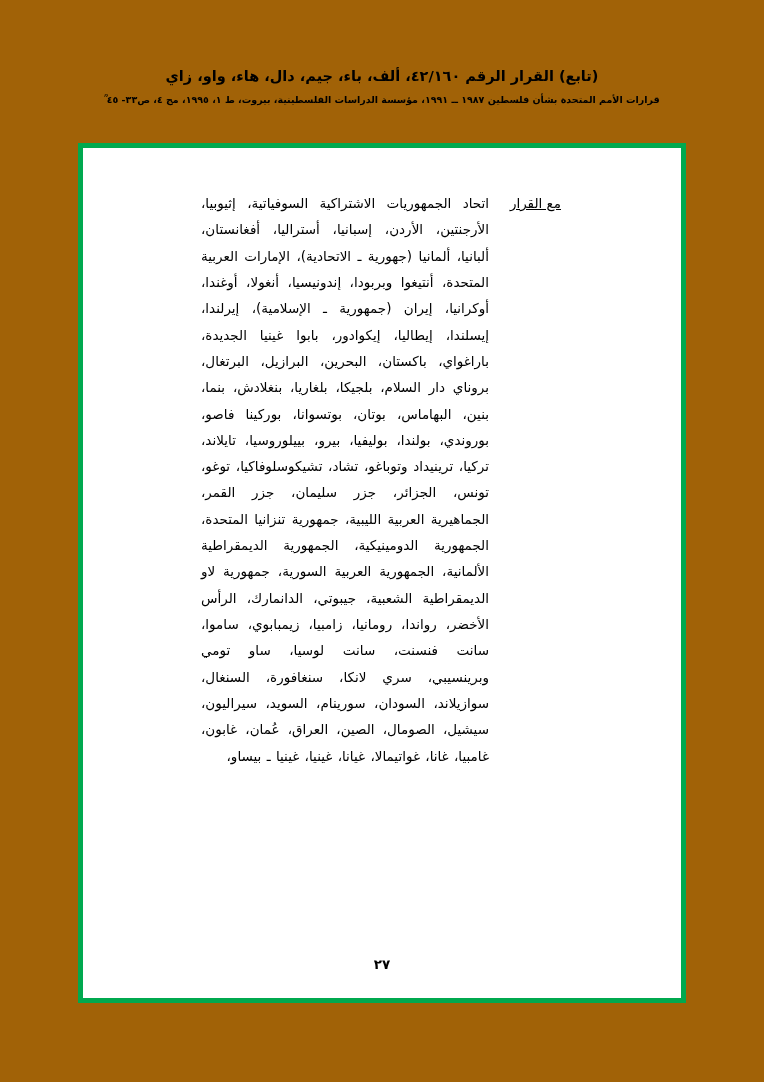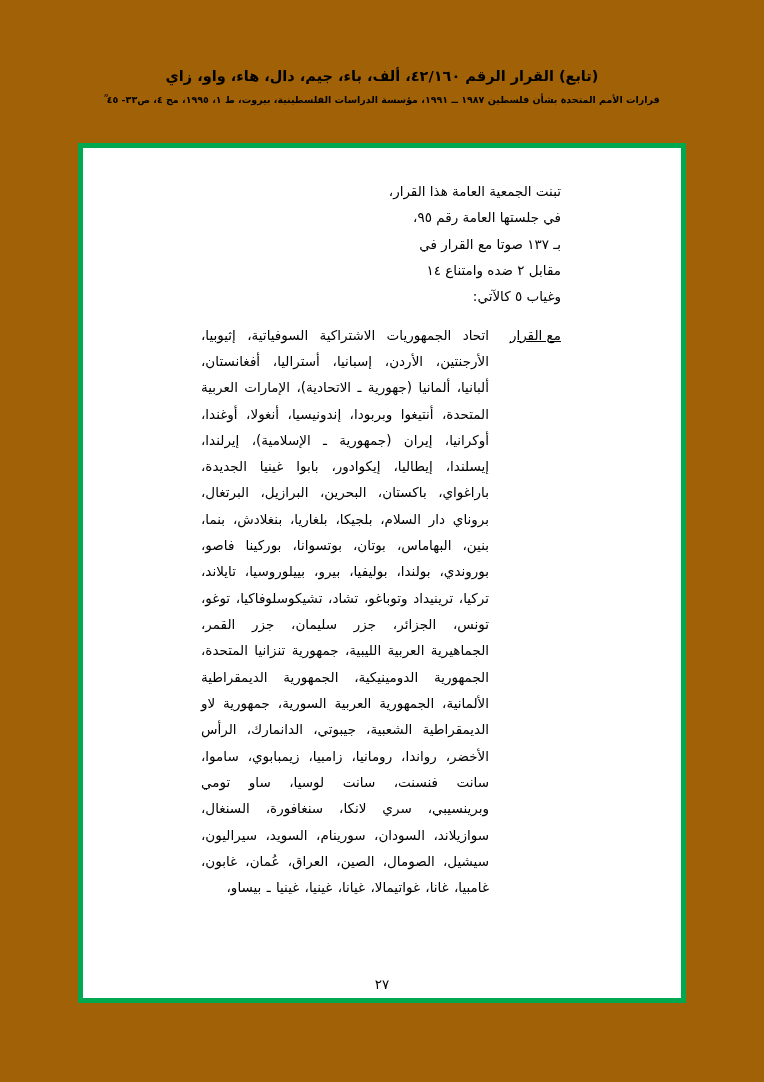--- a/index.html
+++ b/index.html
@@ -89,49 +89,42 @@
     font-size: 13.5px;
     line-height: 1.95;
     text-align: justify;
     text-align-last: right;
     direction: rtl;
     flex: 1 1 auto;
     word-spacing: 1px;
   }
   .page-number {
     position: absolute;
-    top: 976px;
+    top: 956px;
     left: 0;
     right: 0;
     text-align: center;
     font-size: 13.5px;
-    font-weight: normal;
+    font-weight: bold;
     direction: rtl;
   }
 </style>
 </head>
 <body>
 
 <div class="page">
 
   <div class="header">
     <div class="header-title">(تابع) القرار الرقم ٤٢/١٦٠، ألف، باء، جيم، دال، هاء، واو، زاي</div>
     <div class="header-sub">قرارات الأمم المتحدة بشأن فلسطين ١٩٨٧ ــ ١٩٩١، مؤسسة الدراسات الفلسطينية، بيروت، ط ١، ١٩٩٥، مج ٤، ص٣٣- ٤٥ ؒ</div>
   </div>
 
   <div class="frame">
     <div class="content">
 
-      <div class="intro">
-        <div>تبنت الجمعية العامة هذا القرار،</div>
-        <div>في جلستها العامة رقم ٩٥،</div>
-        <div>بـ ١٣٧ صوتا مع القرار في</div>
-        <div>مقابل ٢ ضده وامتناع ١٤</div>
-        <div>وغياب ٥ كالآتي:</div>
-      </div>
 
       <div class="vote-block">
         <div class="vote-label">مع القرار</div>
         <div class="vote-list">اتحاد الجمهوريات الاشتراكية السوفياتية، إثيوبيا، الأرجنتين، الأردن، إسبانيا، أستراليا، أفغانستان، ألبانيا، ألمانيا (جهورية ـ الاتحادية)، الإمارات العربية المتحدة، أنتيغوا وبربودا، إندونيسيا، أنغولا، أوغندا، أوكرانيا، إيران (جمهورية ـ الإسلامية)، إيرلندا، إيسلندا، إيطاليا، إيكوادور، بابوا غينيا الجديدة، باراغواي، باكستان، البحرين، البرازيل، البرتغال، بروناي دار السلام، بلجيكا، بلغاريا، بنغلادش، بنما، بنين، البهاماس، بوتان، بوتسوانا، بوركينا فاصو، بوروندي، بولندا، بوليفيا، بيرو، بييلوروسيا، تايلاند، تركيا، ترينيداد وتوباغو، تشاد، تشيكوسلوفاكيا، توغو، تونس، الجزائر، جزر سليمان، جزر القمر، الجماهيرية العربية الليبية، جمهورية تنزانيا المتحدة، الجمهورية الدومينيكية، الجمهورية الديمقراطية الألمانية، الجمهورية العربية السورية، جمهورية لاو الديمقراطية الشعبية، جيبوتي، الدانمارك، الرأس الأخضر، رواندا، رومانيا، زامبيا، زيمبابوي، ساموا، سانت فنسنت، سانت لوسيا، ساو تومي وبرينسيبي، سري لانكا، سنغافورة، السنغال، سوازيلاند، السودان، سورينام، السويد، سيراليون، سيشيل، الصومال، الصين، العراق، عُمان، غابون، غامبيا، غانا، غواتيمالا، غيانا، غينيا، غينيا ـ بيساو،</div>
       </div>
 
     </div>
   </div>
 
   <div class="page-number">٢٧</div>

